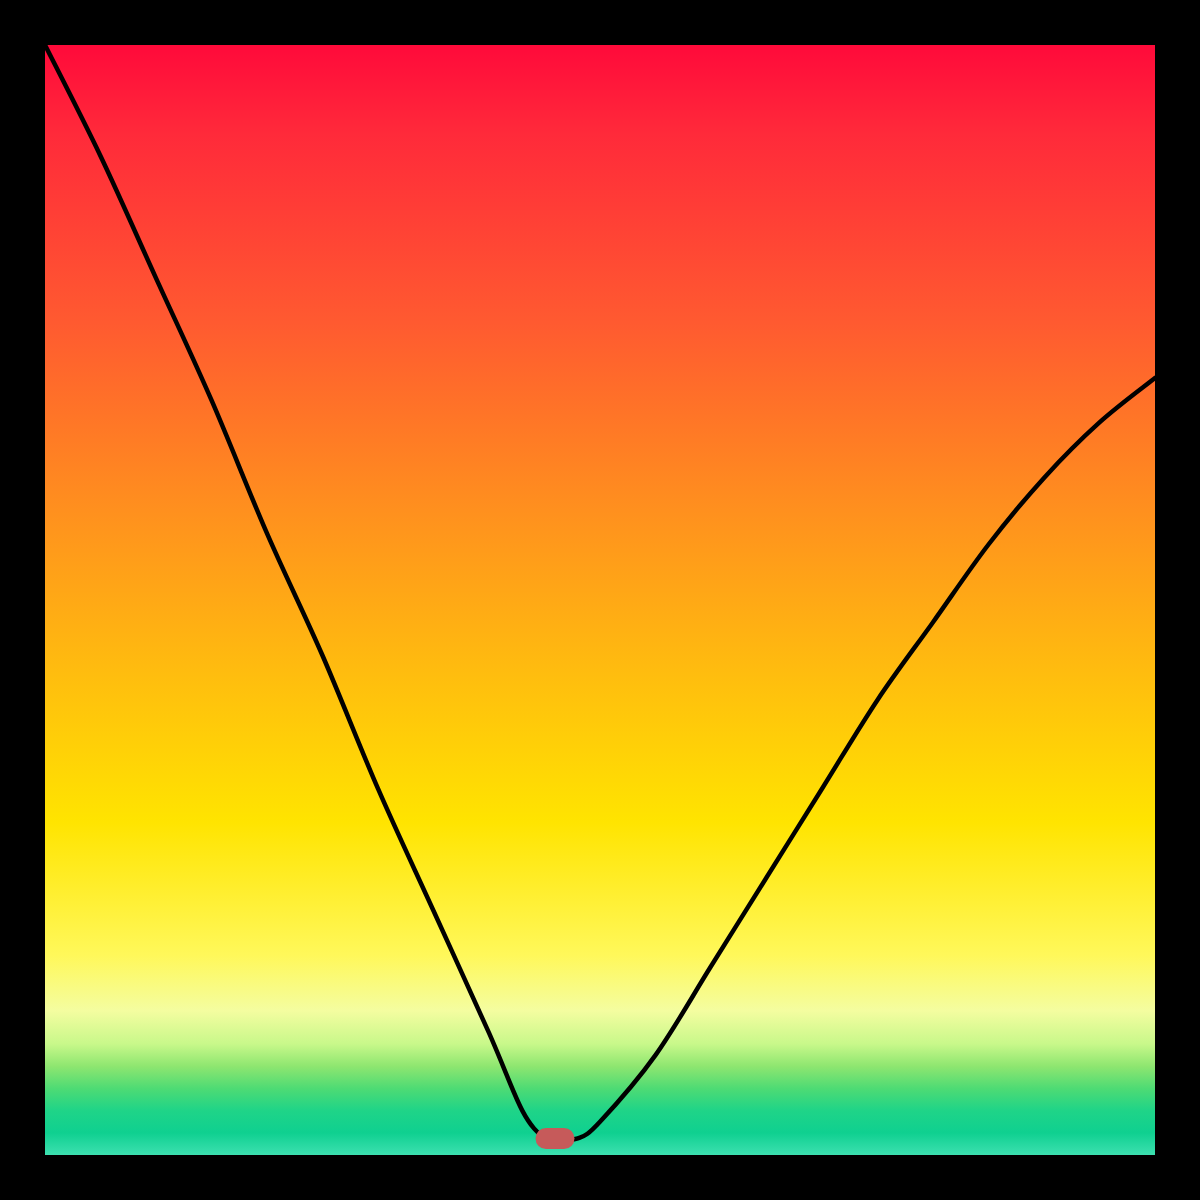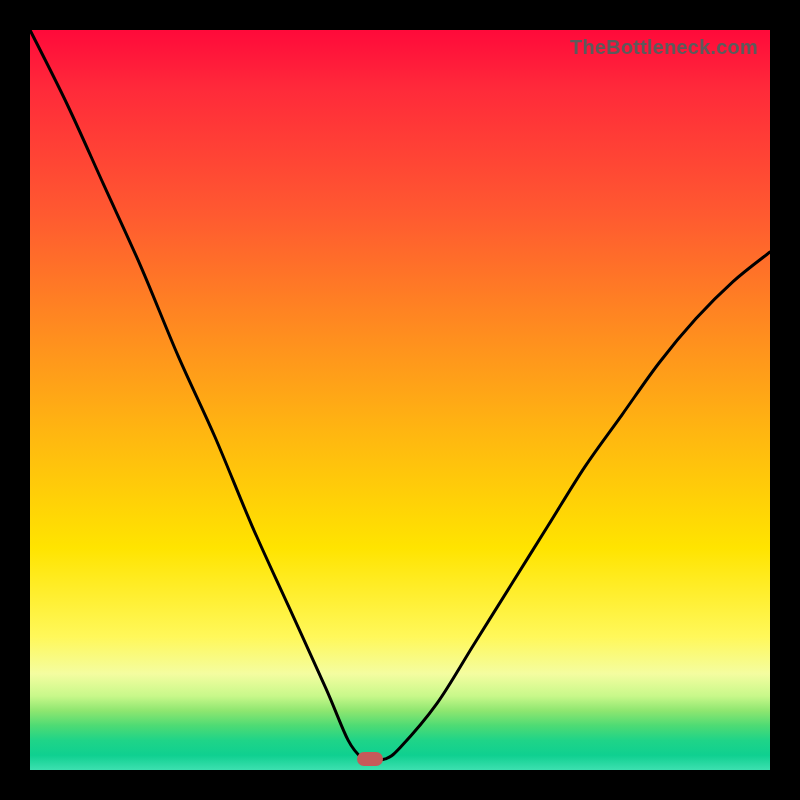--- a/index.html
+++ b/index.html
@@ -67,21 +67,20 @@
     transform: translate(-50%, -50%);
   }
 </style>
 </head>
 <body>
 
 <div class="frame">
 
   <div class="plot-area">
 
-    <span class="watermark">TheBottleneck.com</span>
 
     <svg class="curve" viewBox="0 0 740 740" preserveAspectRatio="none">
       <path fill="none" stroke-width="3" stroke-linecap="round" stroke="#000000" d="M 0 0 C 6.166666666666667 12.333333333333334, 24.666666666666664 48.10000000000001, 37 74 C 49.333333333333336 99.89999999999999, 61.666666666666664 128.26666666666665, 74 155.39999999999998 C 86.33333333333333 182.5333333333333, 98.66666666666667 208.43333333333328, 111 236.79999999999995 C 123.33333333333333 265.16666666666663, 135.66666666666666 297.2333333333333, 148 325.59999999999997 C 160.33333333333334 353.96666666666664, 172.66666666666666 378.6333333333333, 185 407 C 197.33333333333334 435.3666666666667, 209.66666666666666 467.4333333333333, 222 495.79999999999995 C 234.33333333333334 524.1666666666666, 246.66666666666666 550.0666666666667, 259 577.2 C 271.3333333333333 604.3333333333334, 286.1333333333333 636.4000000000001, 296 658.6 C 305.8666666666667 680.8, 312.0333333333333 698.6833333333333, 318.2 710.4 C 324.3666666666667 722.1166666666667, 329.3 725.8166666666666, 333 728.9 C 336.7 731.9833333333333, 336.70000000000005 728.9, 340.40000000000003 728.9 C 344.1 728.9, 350.26666666666665 730.75, 355.2 728.9 C 360.1333333333333 727.05, 361.3666666666667 727.05, 370 717.8 C 378.6333333333333 708.55, 394.66666666666674 690.6666666666666, 407.00000000000006 673.4 C 419.33333333333337 656.1333333333333, 431.6666666666667 633.9333333333334, 444 614.2 C 456.3333333333333 594.4666666666667, 468.6666666666667 574.7333333333333, 481 555 C 493.3333333333333 535.2666666666667, 505.6666666666667 515.5333333333333, 518 495.79999999999995 C 530.3333333333334 476.0666666666666, 542.6666666666666 455.1, 555 436.6 C 567.3333333333334 418.1, 579.6666666666666 402.0666666666667, 592 384.8 C 604.3333333333334 367.5333333333333, 616.6666666666666 349.0333333333333, 629 332.99999999999994 C 641.3333333333334 316.9666666666666, 653.6666666666666 302.1666666666667, 666 288.6 C 678.3333333333334 275.03333333333336, 690.6666666666666 262.7, 703 251.59999999999997 C 715.3333333333334 240.49999999999997, 733.8333333333334 226.93333333333334, 740 222"></path>
     </svg>
 
     <div class="marker" style="background: rgb(198, 90, 90); left: 340.4px; top: 728.9px;"></div>
 
   </div>
 </div>
 

